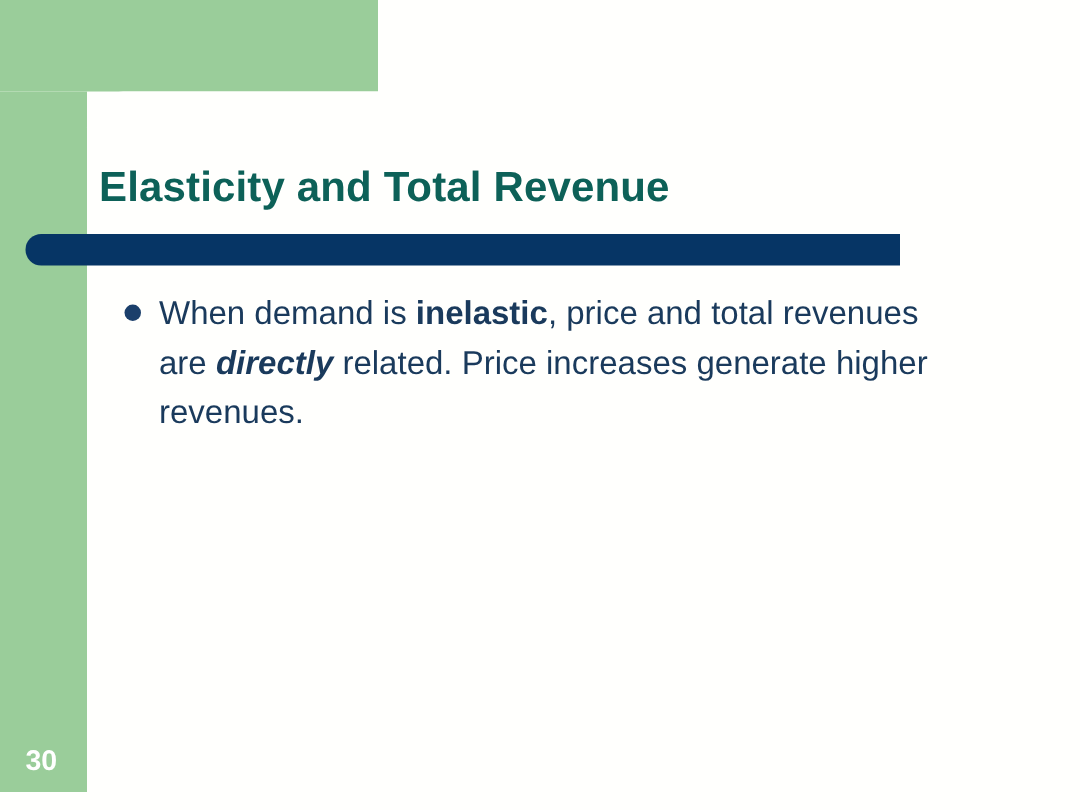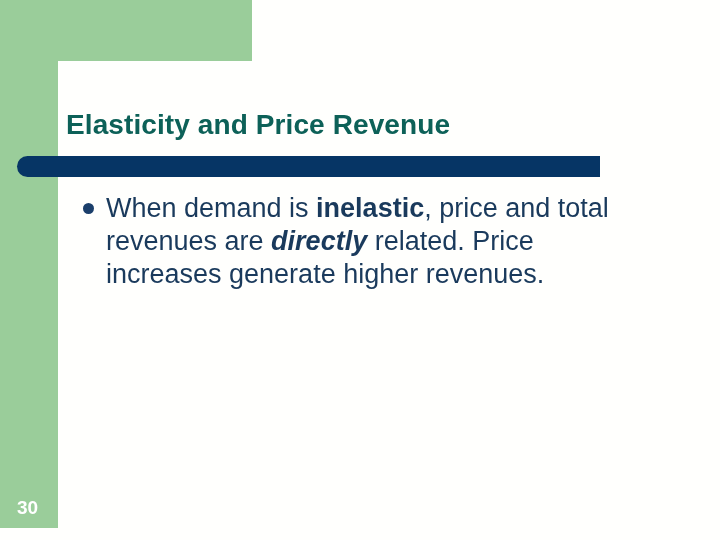--- a/index.html
+++ b/index.html
@@ -80,21 +80,21 @@
   .body {
     position: absolute;
     left: 78px;
     top: 192px;
     width: 560px;
   }
   .bullet-item {
     position: relative;
     padding-left: 28px;
     margin-bottom: 23px;
-    font-size: 27px;
+    font-size: 22px;
     line-height: 33px;
     color: #1a3a5c;
   }
   .bullet-item:last-child {
     margin-bottom: 0;
   }
   .bullet-marker {
     position: absolute;
     left: 5px;
     top: 11px;
@@ -125,21 +125,21 @@
 </style>
 </head>
 <body>
 
 <div id="slide">
 
   <div class="green-top-band"></div>
   <div class="green-left-column"></div>
   <div class="white-panel"></div>
 
-  <div class="title">Elasticity and Price Revenue</div>
+  <div class="title">Elasticity and Total Revenue</div>
 
   <div class="title-rule"></div>
 
   <div class="body">
 
     <div class="bullet-item">
       <span class="bullet-marker"></span>
       <span class="bullet-text" id="bullet-0"><span>When demand is </span><b>inelastic</b><span>, price and total revenues are </span><span class="bi">directly</span><span> related.   Price increases generate higher revenues.</span></span>
     </div>
 

